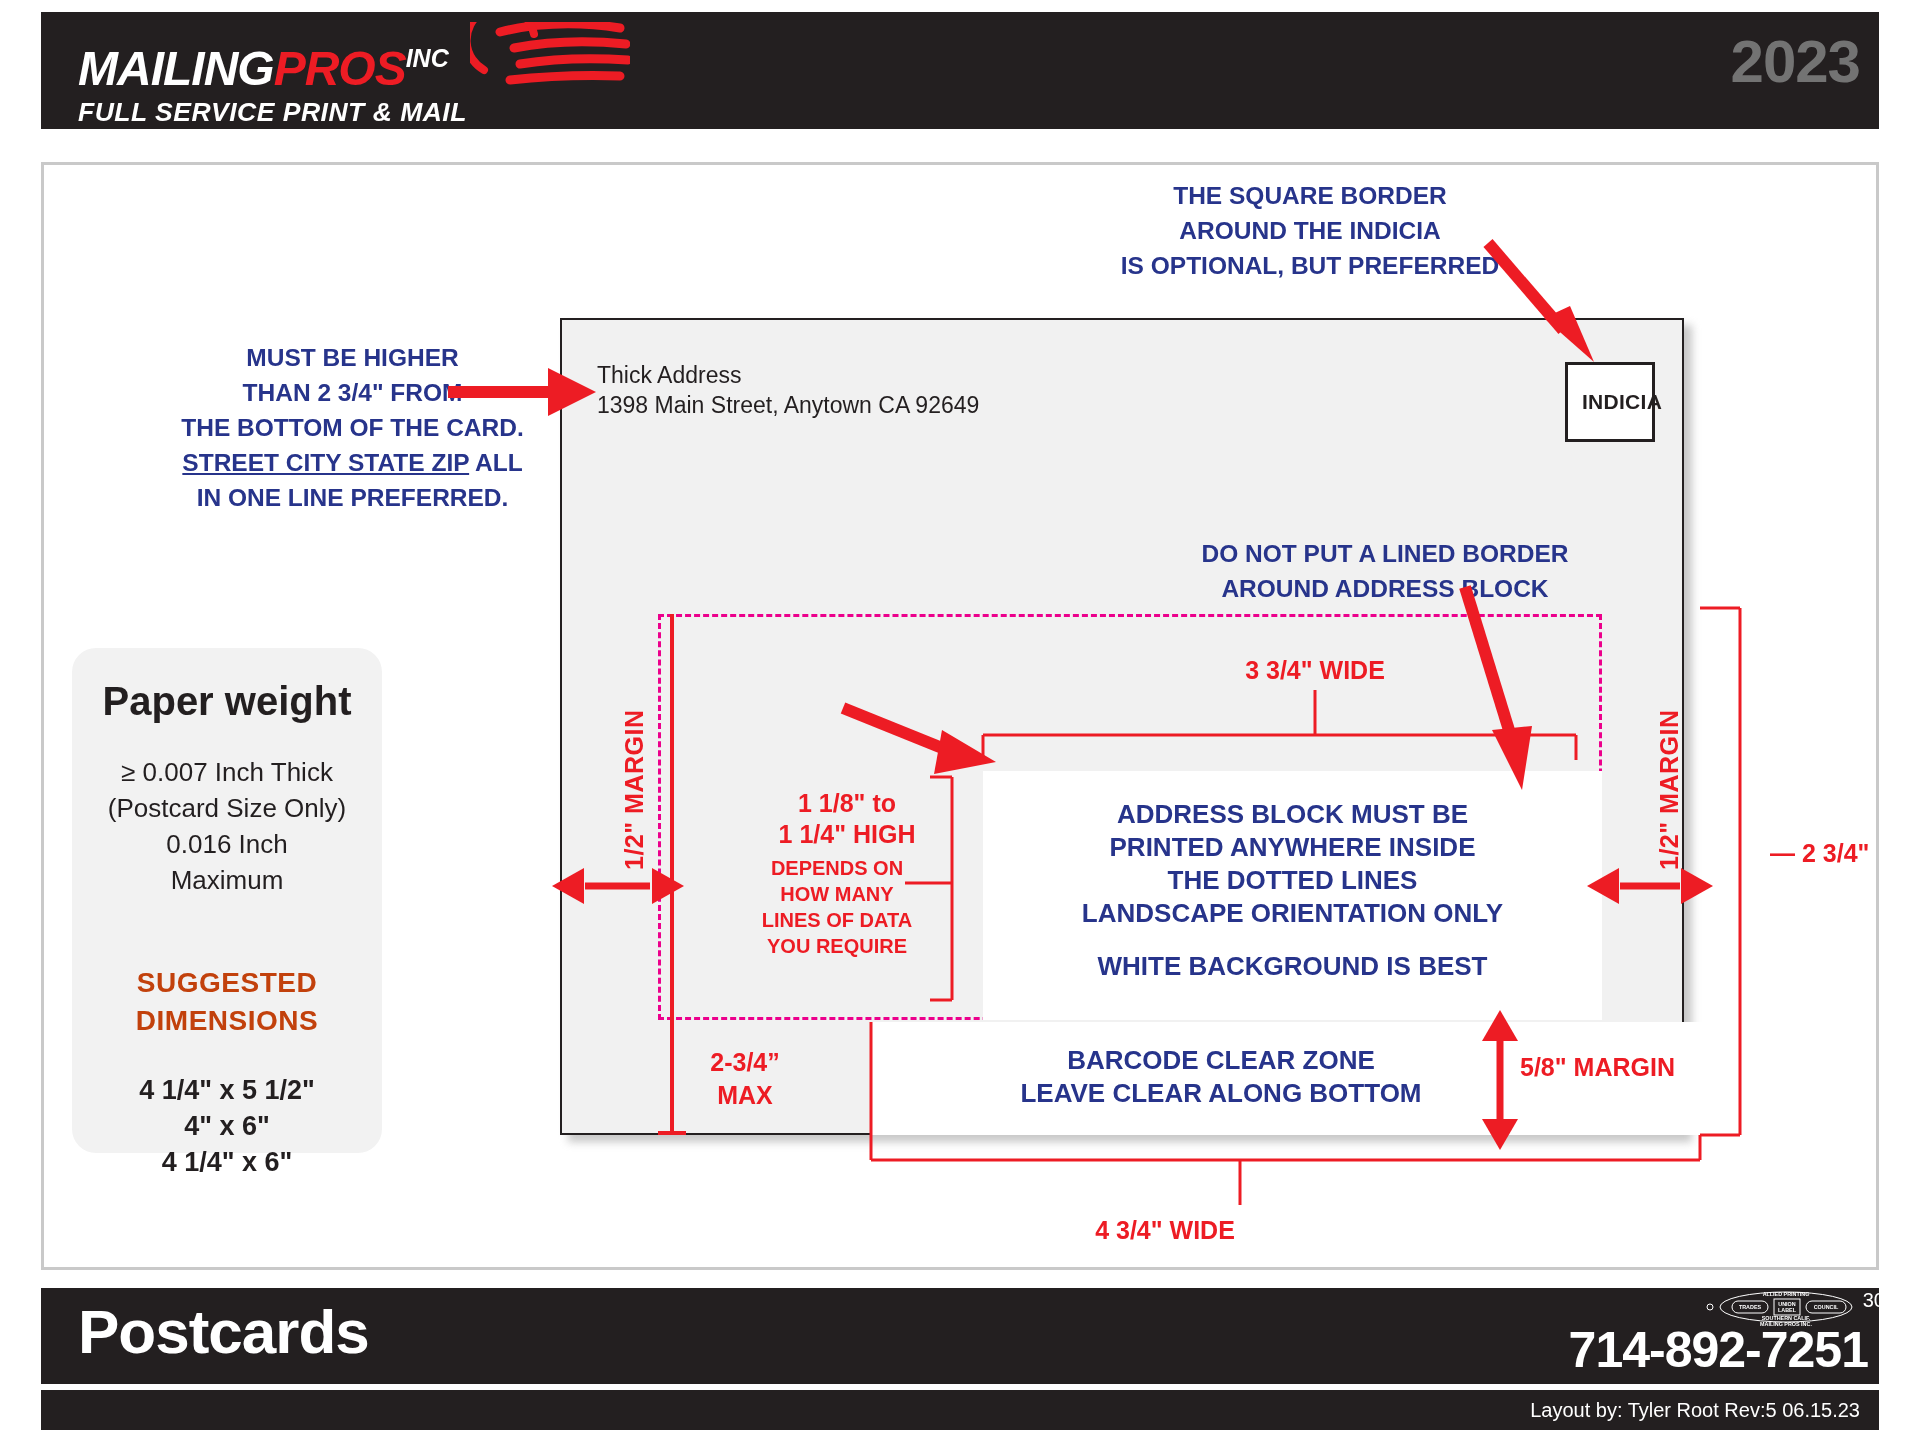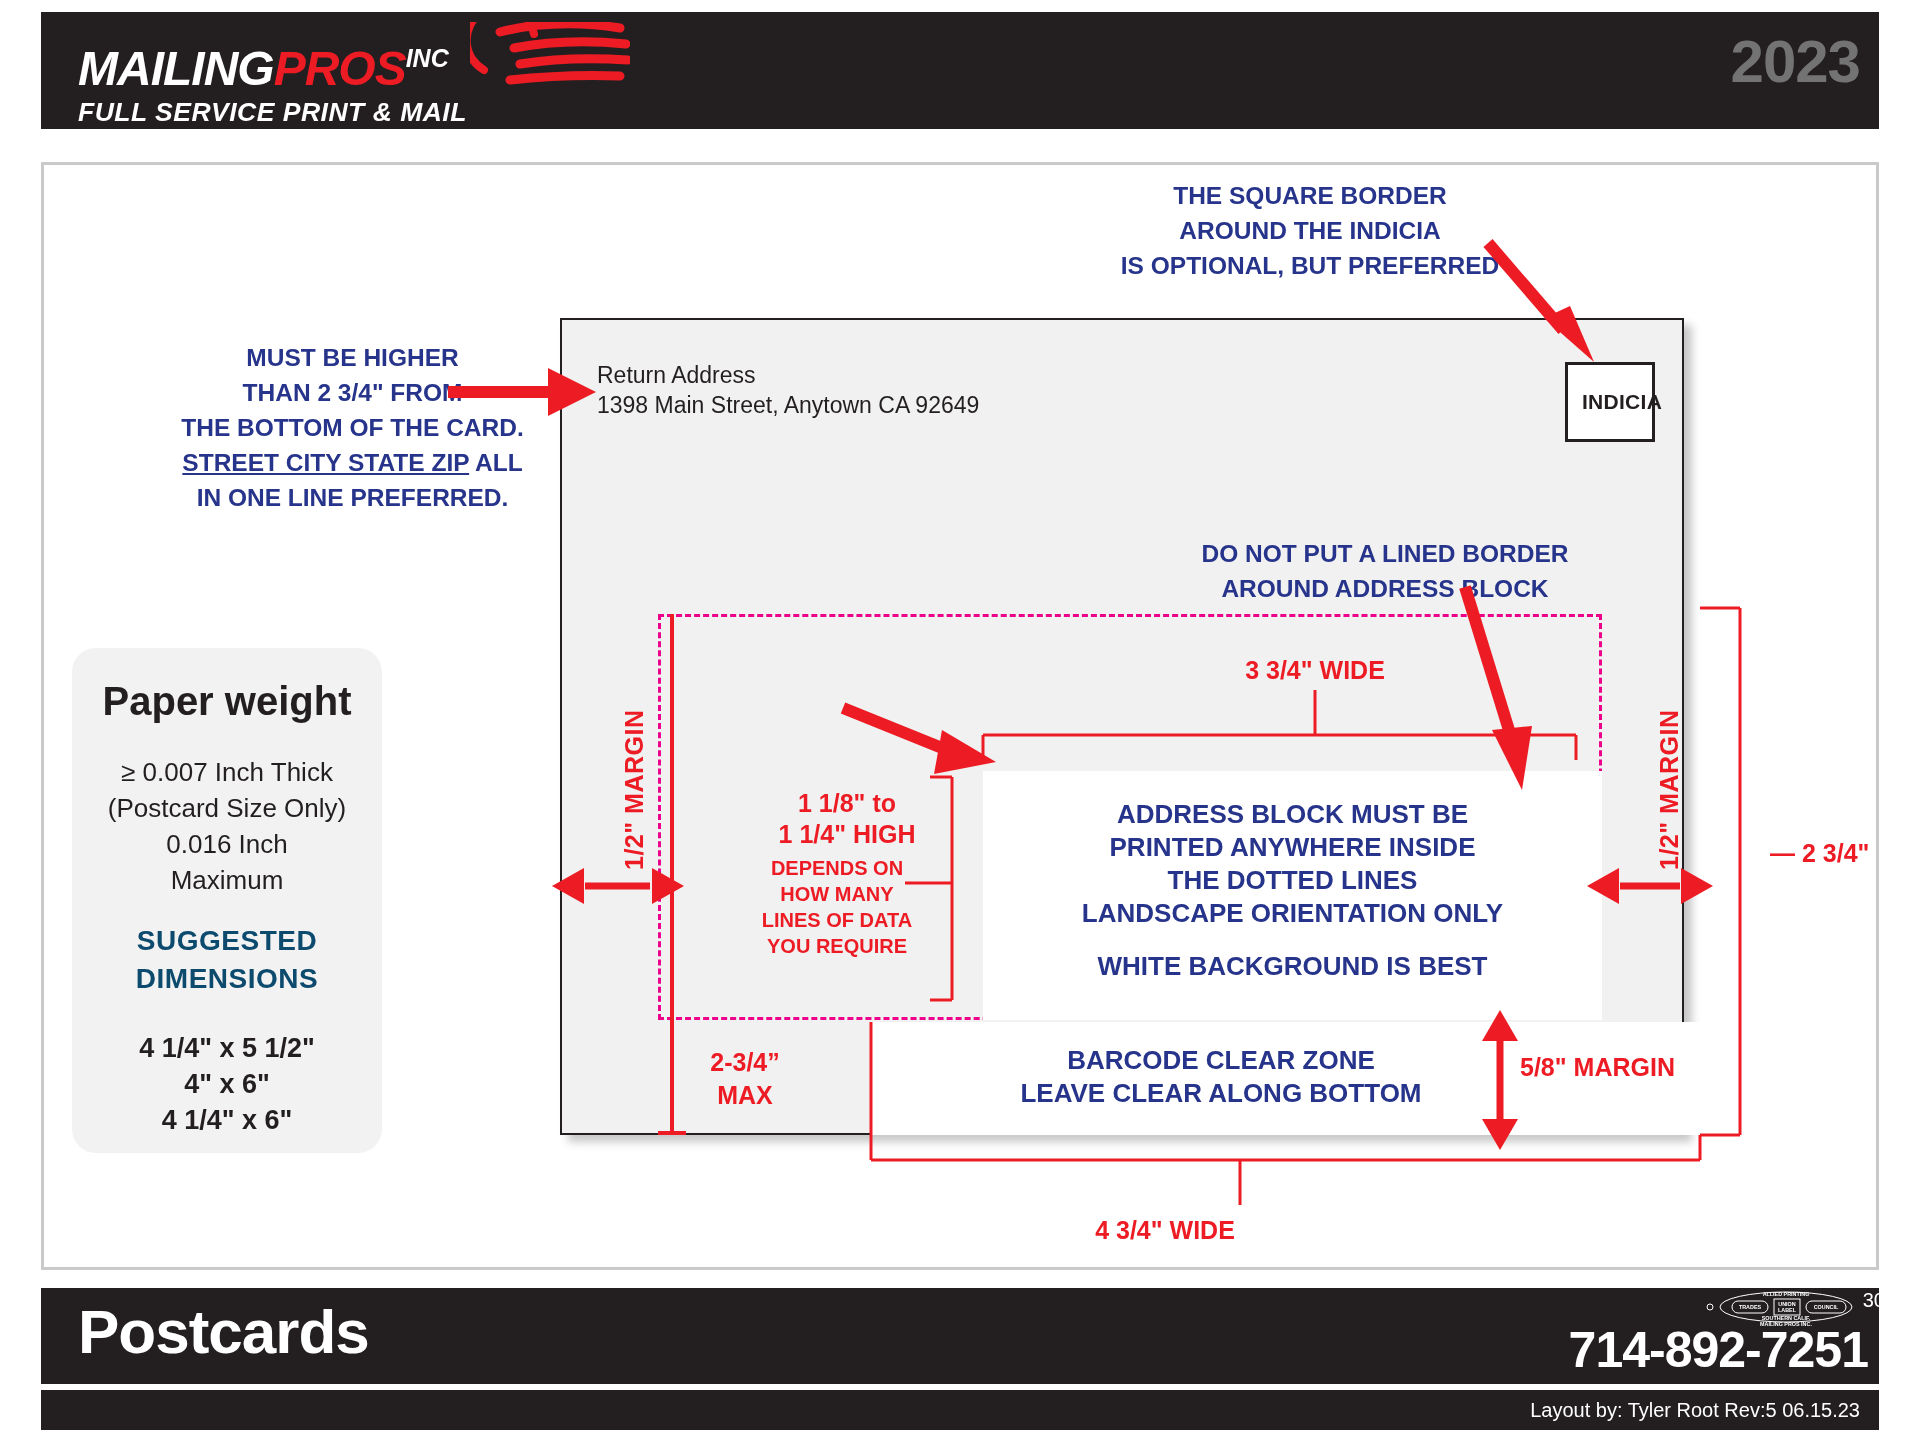--- a/index.html
+++ b/index.html
@@ -78,22 +78,22 @@
             font-size:24.5px;font-weight:bold;line-height:35px;}
   #ann-left u{text-decoration:underline;}
 
   
   #paper-box{left:72px;top:648px;width:310px;height:505px;background:#F2F2F2;
              border-radius:24px;}
   #paper-box .hd{font-size:40px;font-weight:bold;color:#231F20;text-align:center;
                  margin-top:34px;line-height:38px;}
   #paper-box .body{font-size:26px;color:#231F20;text-align:center;margin-top:34px;
                    line-height:36px;}
-  #paper-box .sug{font-size:28px;font-weight:bold;color:#0c4a6e;text-align:center;
-                  margin-top:24px;line-height:38px;letter-spacing:.5px;}
+  #paper-box .sug{font-size:28px;font-weight:bold;color:#c2410c;text-align:center;
+                  margin-top:66px;line-height:38px;letter-spacing:.5px;}
   #paper-box .dims{font-size:27px;font-weight:bold;color:#231F20;text-align:center;
                    margin-top:32px;line-height:36px;}
 
   
   .redlabel{font-weight:bold;color:#ED1C24;text-align:center;}
   #lbl-375{left:1150px;top:655px;width:330px;font-size:25px;line-height:30px;}
   #lbl-475{left:1000px;top:1215px;width:330px;font-size:25px;line-height:30px;}
   #lbl-234r{left:1770px;top:838px;font-size:25px;line-height:30px;}
   #lbl-58{left:1520px;top:1052px;font-size:25px;line-height:30px;}
   #lbl-234max{left:680px;top:1046px;width:130px;font-size:25px;line-height:33px;}
@@ -129,21 +129,21 @@
 </svg>
 
 <div class="abs" id="year">2023</div>
 
 <div class="abs" id="frame"></div>
 
 <div class="abs" id="card-shadow"></div>
 <div class="abs" id="card"></div>
 
 <div class="abs" id="return-address">
-  <div>Return Address</div>
+  <div>Thick Address</div>
   <div>1398 Main Street, Anytown CA 92649</div>
 </div>
 
 <div class="abs" id="indicia">
   <span>INDICIA</span>
 </div>
 
 <div class="abs" id="dash-zone"></div>
 <div class="abs" id="address-white"></div>
 <div class="abs" id="barcode-white"></div>

